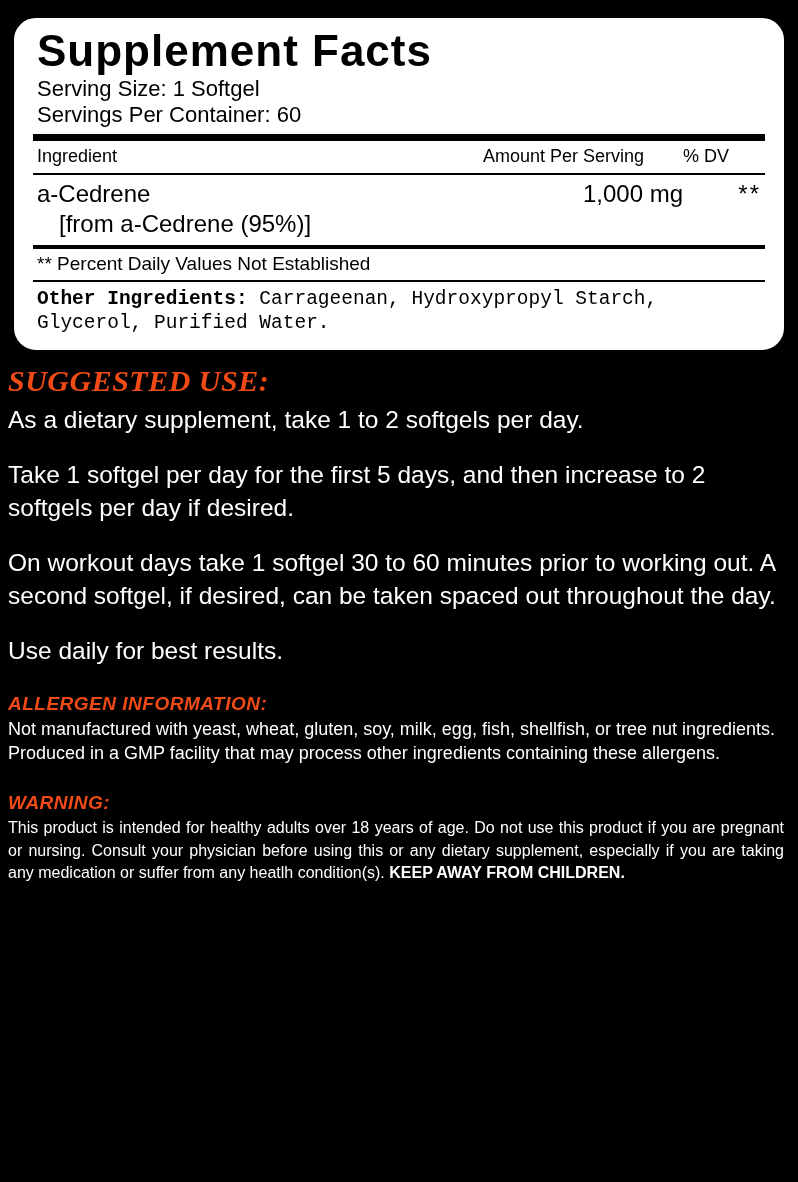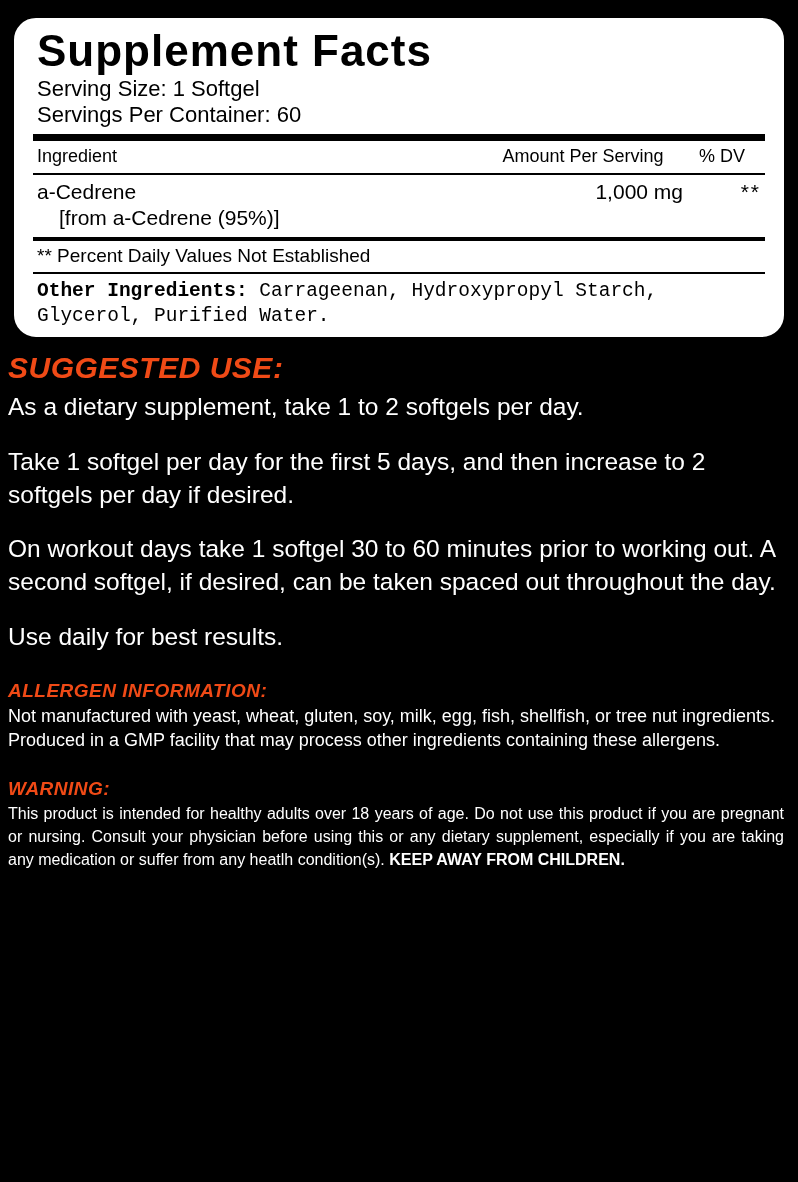--- a/index.html
+++ b/index.html
@@ -22,21 +22,21 @@
     padding: 0;
   }
 
   
   .sf-panel {
     margin: 18px 14px 0 14px;
     background: #ffffff;
     color: #000000;
     border: 5px solid #ffffff;
     border-radius: 22px;
-    padding: 6px 10px 2px 10px;
+    padding: 6px 10px 8px 10px;
   }
   .sf-inner {
     border: 0;
   }
   .sf-title {
     font-size: 44px;
     font-weight: bold;
     letter-spacing: 1px;
     line-height: 1.02;
     padding: 0 8px 2px 8px;
@@ -59,25 +59,25 @@
     border-top: 4px solid #000000;
     margin: 0 4px;
   }
   .sf-row {
     display: flex;
     align-items: baseline;
     font-size: 18px;
     padding: 5px 8px 6px 8px;
   }
   .sf-row .c1 { flex: 1 1 auto; }
-  .sf-row .c2 { width: 200px; text-align: center; }
-  .sf-row .c3 { width: 78px; text-align: center; }
+  .sf-row .c2 { width: 200px; text-align: left; }
+  .sf-row .c3 { width: 78px; text-align: left; }
   .sf-ing-block {
     padding: 4px 8px 6px 8px;
-    font-size: 21px;
+    font-size: 24px;
     line-height: 1.25;
   }
   .sf-ing-line1 {
     display: flex;
     align-items: baseline;
   }
   .sf-ing-line1 .n { flex: 1 1 auto; }
   .sf-ing-line1 .a { width: 200px; text-align: right; }
   .sf-ing-line1 .d { width: 78px; text-align: right; letter-spacing: 2px; }
   .sf-ing-sub { padding-left: 22px; }
@@ -97,20 +97,21 @@
   .section-head {
     color: #f04a16;
     font-weight: bold;
     font-style: italic;
     letter-spacing: 0.5px;
   }
   .sug-head {
     font-size: 30px;
     margin: 14px 0 6px 8px;
     text-decoration: none;
+    font-family: Liberation Serif, serif;
   }
   .body-p {
     font-size: 24.5px;
     line-height: 1.34;
     margin: 0 10px 22px 8px;
     color: #ffffff;
   }
   .body-p.last { margin-bottom: 26px; }
 
   .small-head {

